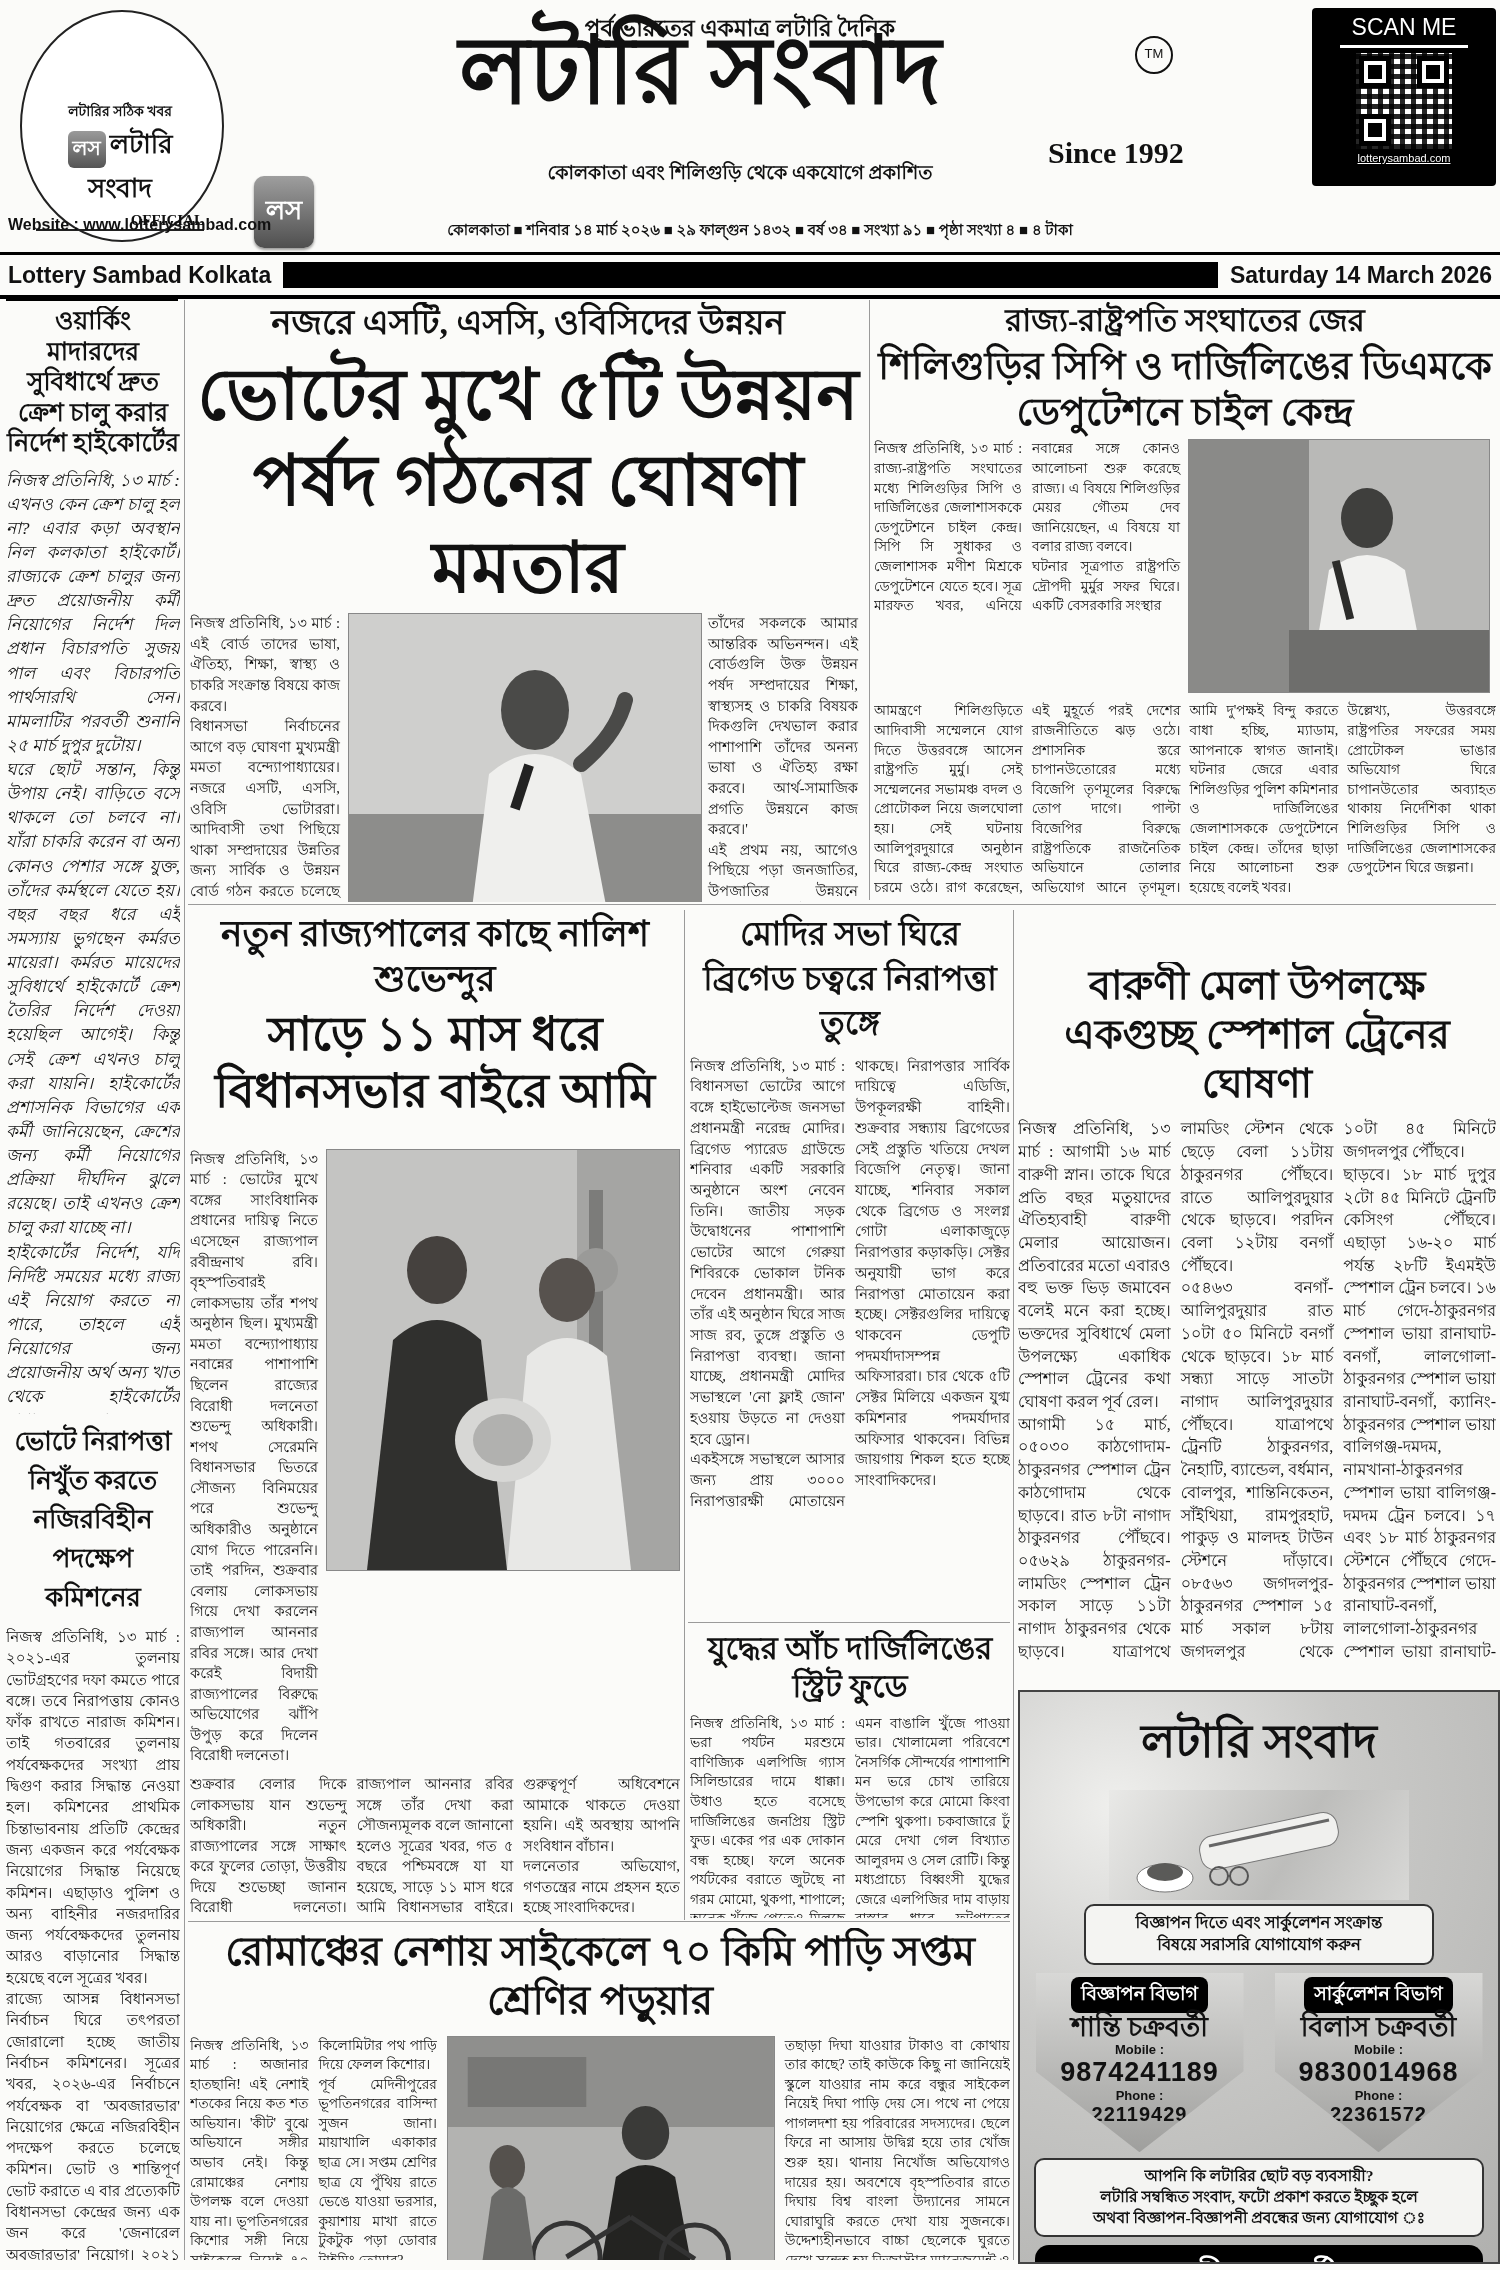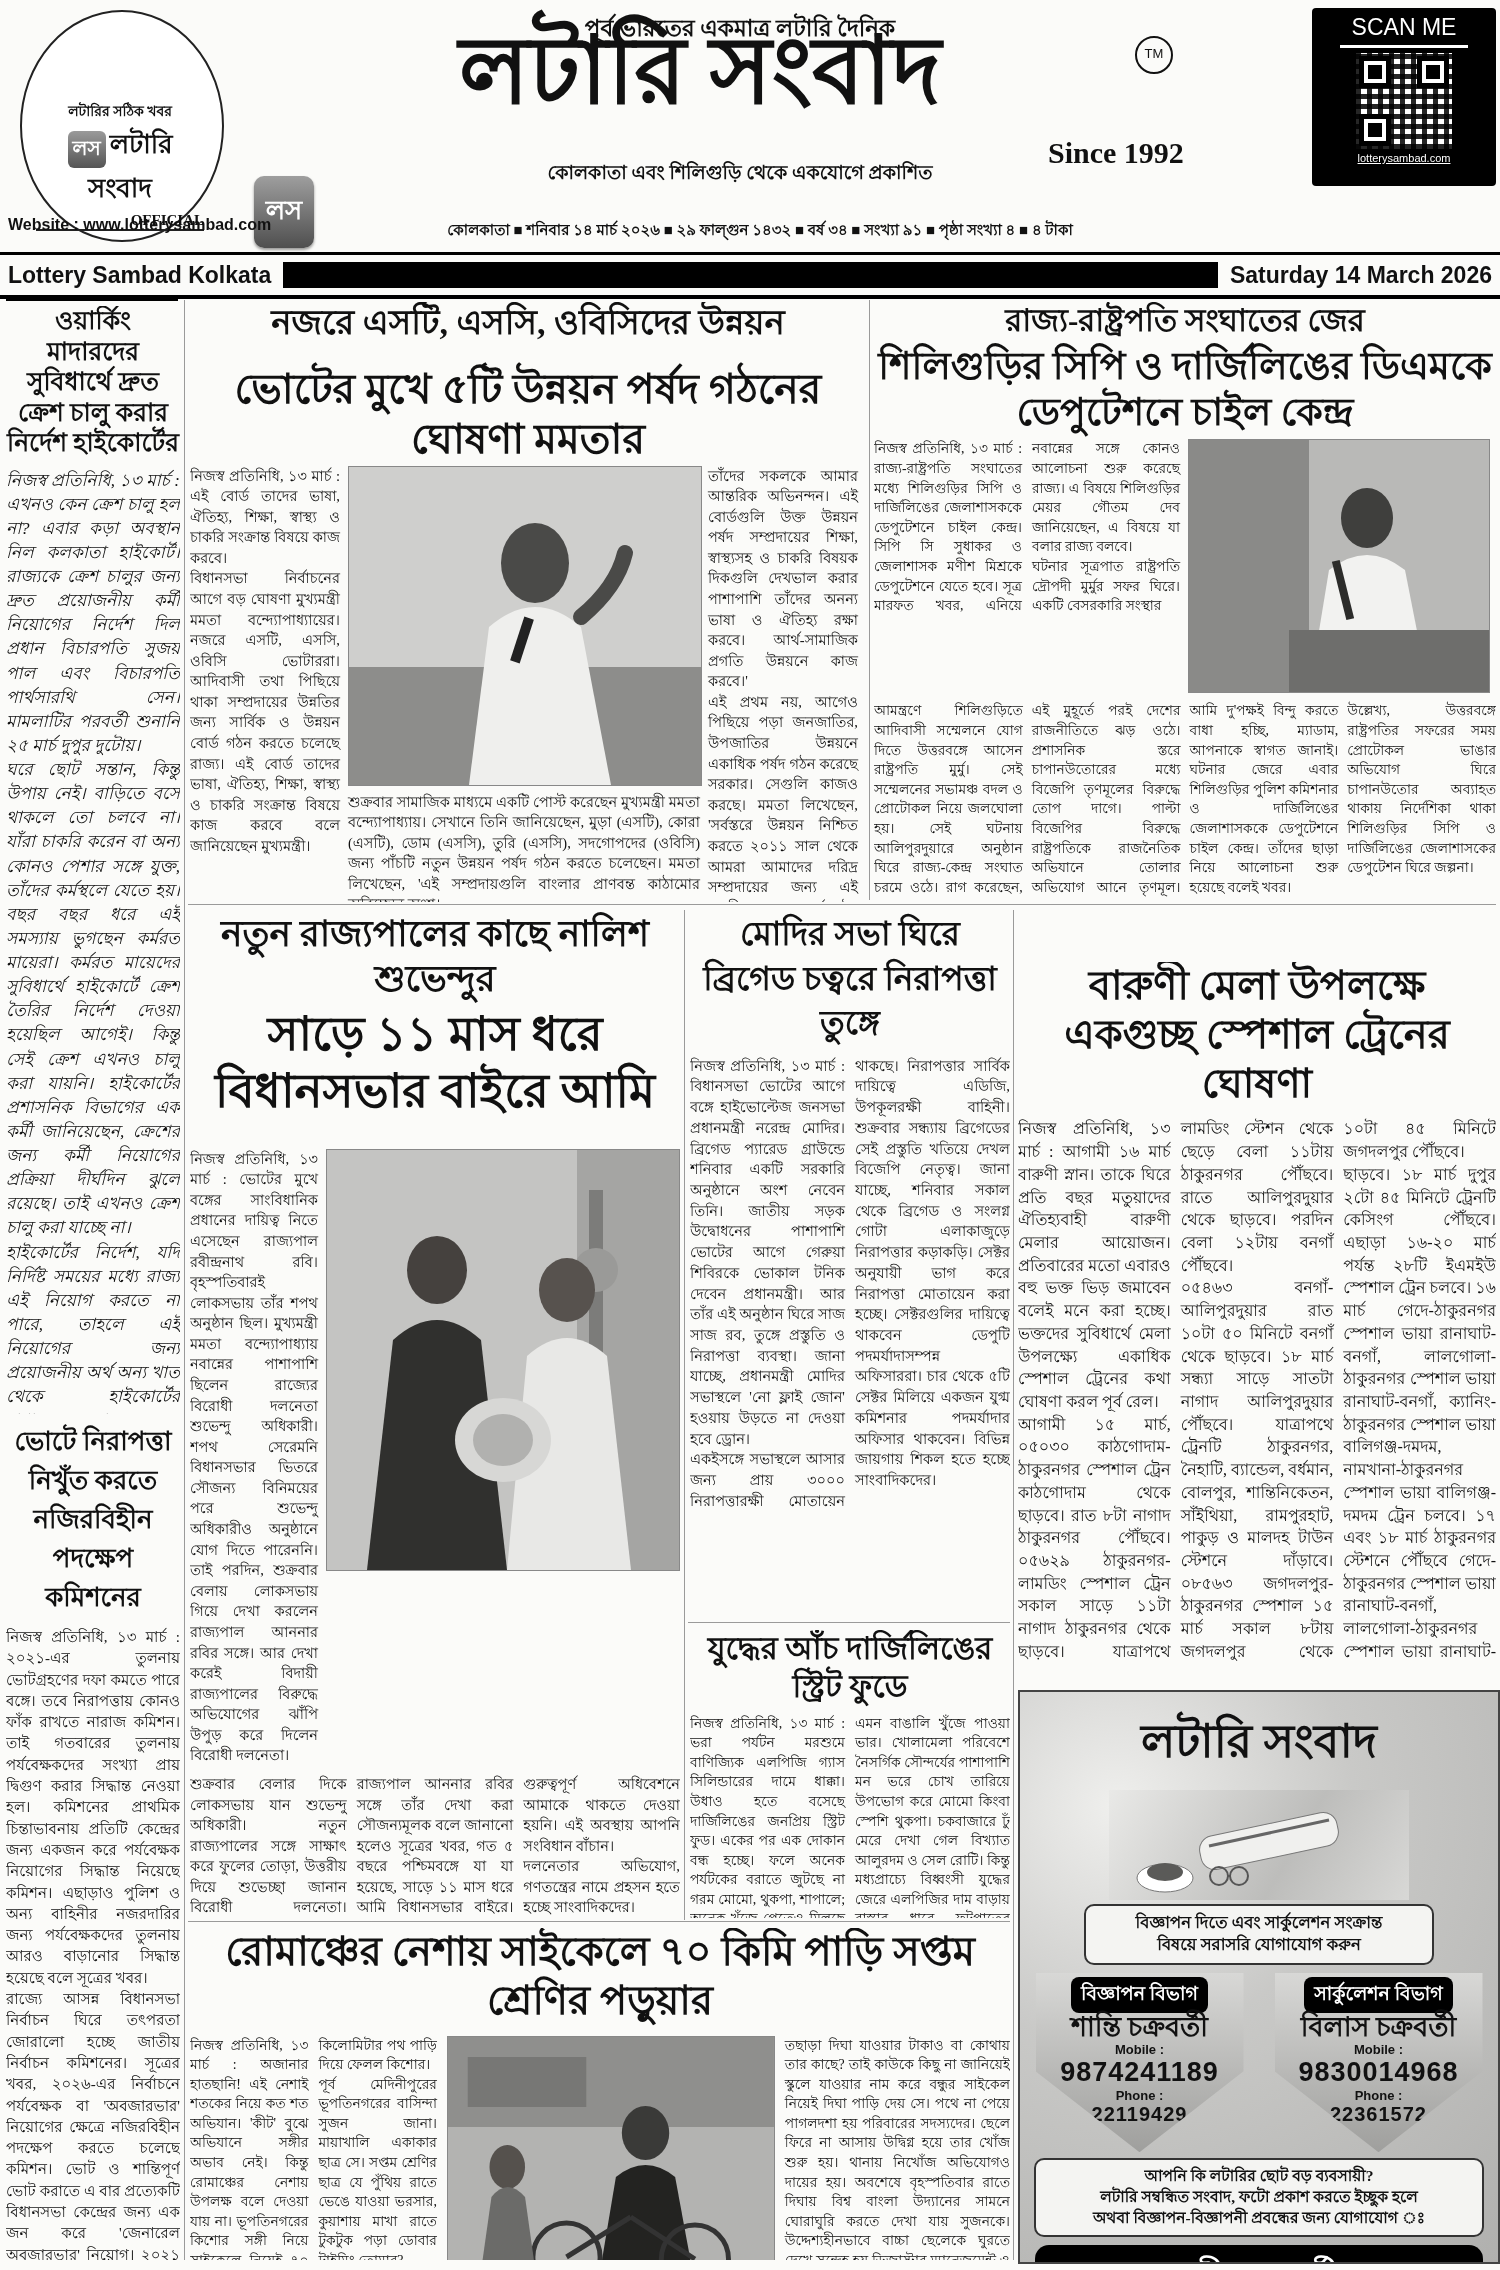--- a/index.html
+++ b/index.html
@@ -118,21 +118,21 @@
   </div>
 
   <div class="abs story" style="left:6px;top:1422px;width:174px;height:838px;">
     <div class="headline" style="font-size:26px;line-height:1.5;">ভোটে নিরাপত্তা নিখুঁত করতে নজিরবিহীন পদক্ষেপ কমিশনের</div>
     <div class="body-text" style="margin-top:10px;">নিজস্ব প্রতিনিধি, ১৩ মার্চ : ২০২১-এর তুলনায় ভোটগ্রহণের দফা কমতে পারে বঙ্গে। তবে নিরাপত্তায় কোনও ফাঁক রাখতে নারাজ কমিশন। তাই গতবারের তুলনায় পর্যবেক্ষকদের সংখ্যা প্রায় দ্বিগুণ করার সিদ্ধান্ত নেওয়া হল। কমিশনের প্রাথমিক চিন্তাভাবনায় প্রতিটি কেন্দ্রের জন্য একজন করে পর্যবেক্ষক নিয়োগের সিদ্ধান্ত নিয়েছে কমিশন। এছাড়াও পুলিশ ও অন্য বাহিনীর নজরদারির জন্য পর্যবেক্ষকদের তুলনায় আরও বাড়ানোর সিদ্ধান্ত হয়েছে বলে সূত্রের খবর।
 রাজ্যে আসন্ন বিধানসভা নির্বাচন ঘিরে তৎপরতা জোরালো হচ্ছে জাতীয় নির্বাচন কমিশনের। সূত্রের খবর, ২০২৬-এর নির্বাচনে পর্যবেক্ষক বা 'অবজারভার' নিয়োগের ক্ষেত্রে নজিরবিহীন পদক্ষেপ করতে চলেছে কমিশন। ভোট ও শান্তিপূর্ণ ভোট করাতে এ বার প্রত্যেকটি বিধানসভা কেন্দ্রের জন্য এক জন করে 'জেনারেল অবজারভার' নিয়োগ। ২০২১ সালের বিধানসভা নির্বাচনের পরিসংখ্যান বলছে, সে বার রাজ্যে মোট জেনারেল অবজারভার নিযুক্ত ছিলেন ১৬০ জন। অর্থাৎ একাধিক কেন্দ্রের দায়িত্ব সামলাতে হয়েছিল এক জন অবজারভারকে। কিন্তু এ বারের ছবিটা আলাদা হতে চলেছে। প্রতিটি কেন্দ্রে নিয়োগ যাতে হয়, প্রতিটি পিছু এক জন করে নিয়োগ করা হবে।</div>
   </div>
 
   <div class="abs story" style="left:190px;top:302px;width:676px;height:600px;">
     <div class="kicker" style="font-size:34px;">নজরে এসটি, এসসি, ওবিসিদের উন্নয়ন</div>
-    <div class="headline" style="font-size:41px;margin-top:19px;">ভোটের মুখে ৫টি উন্নয়ন পর্ষদ গঠনের ঘোষণা মমতার</div>
+    <div class="headline" style="font-size:71px;margin-top:7px;">ভোটের মুখে ৫টি উন্নয়ন পর্ষদ গঠনের ঘোষণা মমতার</div>
     <div style="display:flex;gap:8px;margin-top:2px;">
       <div class="body-text" style="width:150px;font-size:14.5px;">নিজস্ব প্রতিনিধি, ১৩ মার্চ : এই বোর্ড তাদের ভাষা, ঐতিহ্য, শিক্ষা, স্বাস্থ্য ও চাকরি সংক্রান্ত বিষয়ে কাজ করবে।
 বিধানসভা নির্বাচনের আগে বড় ঘোষণা মুখ্যমন্ত্রী মমতা বন্দ্যোপাধ্যায়ের। নজরে এসটি, এসসি, ওবিসি ভোটাররা। আদিবাসী তথা পিছিয়ে থাকা সম্প্রদায়ের উন্নতির জন্য সার্বিক ও উন্নয়ন বোর্ড গঠন করতে চলেছে রাজ্য। এই বোর্ড তাদের ভাষা, ঐতিহ্য, শিক্ষা, স্বাস্থ্য ও চাকরি সংক্রান্ত বিষয়ে কাজ করবে বলে জানিয়েছেন মুখ্যমন্ত্রী।</div>
       <div style="width:352px;">
         <div class="photo" style="width:352px;height:318px;">
           <svg viewBox="0 0 352 318" preserveAspectRatio="none">
             <rect x="0" y="0" width="352" height="318" fill="#cfcfcd"></rect>
             <rect x="0" y="200" width="352" height="118" fill="#8d8d8b"></rect>
             <ellipse cx="186" cy="96" rx="34" ry="40" fill="#4a4a48"></ellipse>
             <path d="M120 318 L140 160 Q186 120 232 160 L262 318 Z" fill="#efefed"></path>

